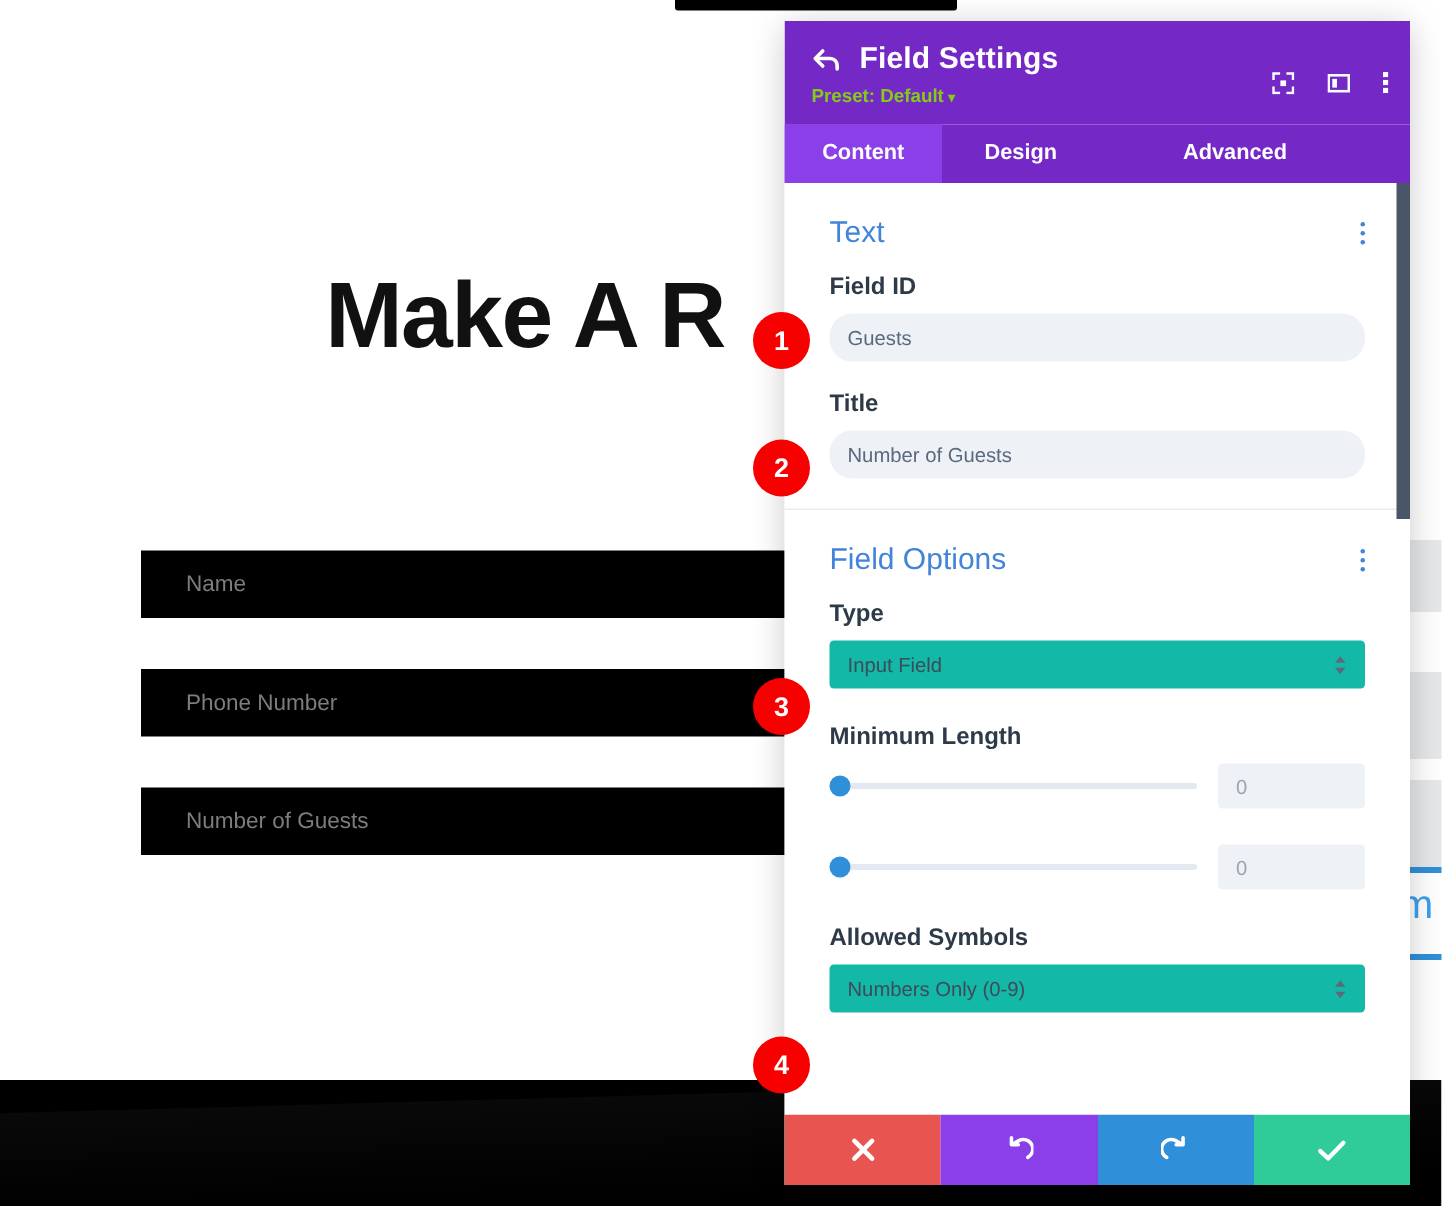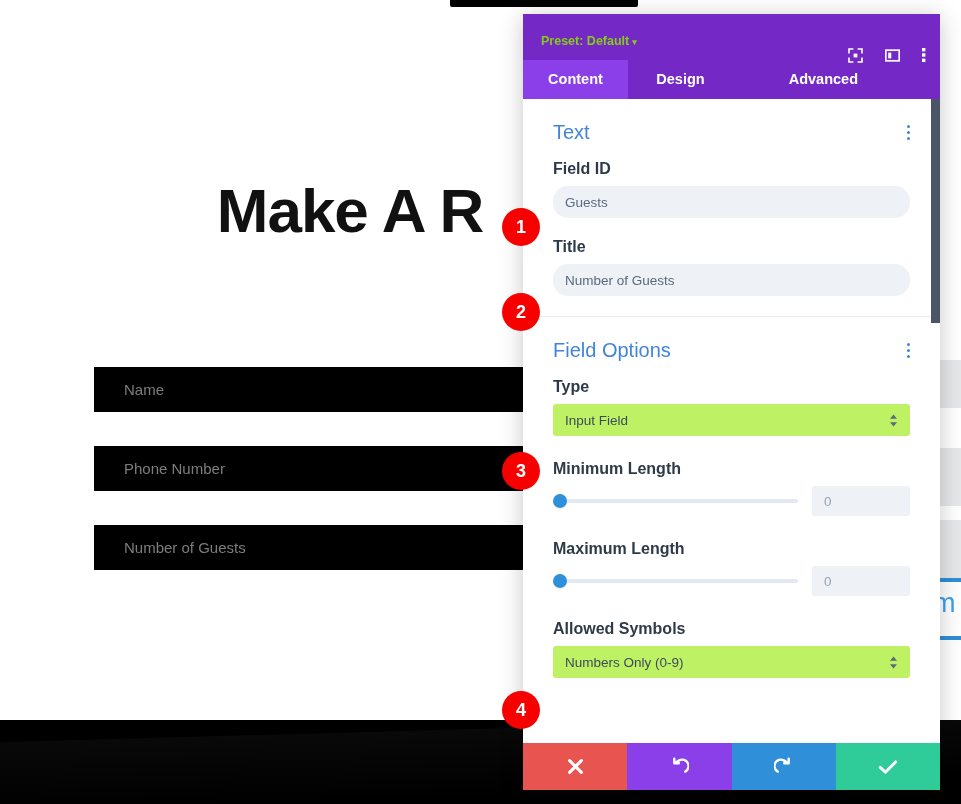--- a/index.html
+++ b/index.html
@@ -108,21 +108,21 @@
 
   .field-label {
     font-size: 16px; font-weight: 700; color: #2e3a48; margin-bottom: 8px;
   }
   .text-input {
     height: 32px; background: #eef1f6; border-radius: 15px;
     display: flex; align-items: center; padding: 0 12px;
     font-size: 13.5px; color: #5a6a7d; margin-bottom: 20px;
   }
   .select-input {
-    height: 32px; background: #bef264; border-radius: 3px;
+    height: 32px; background: #14b8a6; border-radius: 3px;
     display: flex; align-items: center; justify-content: space-between;
     padding: 0 12px; font-size: 13.5px; color: #3d4b5c; margin-bottom: 24px;
     cursor: pointer;
   }
   .stepper { display: flex; flex-direction: column; gap: 2px; align-items: center; }
 
   .divider { height: 1px; background: #e8ebef; margin: 6px 0 0; }
 
   .slider-row {
     display: flex; align-items: center; gap: 14px; margin-bottom: 24px;
@@ -190,20 +190,29 @@
         <i></i>
         <i></i>
     </div>
 
     <div class="bottom-black"></div>
   </div>
 
   <div class="modal">
 
     <div class="modal-header">
+      <div class="mh-row">
+        <span class="back-arrow">
+          <svg width="20" height="20" viewBox="0 0 20 20" fill="none">
+            <path d="M7.5 4 L2.5 9 L7.5 14" stroke="#fff" stroke-width="2.4" stroke-linecap="round" stroke-linejoin="round"></path>
+            <path d="M2.8 9 H12.5 a4.6 4.6 0 0 1 4.6 4.6 V16" stroke="#fff" stroke-width="2.4" stroke-linecap="round" fill="none"></path>
+          </svg>
+        </span>
+        <span class="mh-title">Field Settings</span>
+      </div>
       <div class="mh-icons">
         <span class="ic">
           <svg width="15" height="15" viewBox="0 0 15 15">
             <path d="M1 4.6V1h3.6M10.4 1H14v3.6M14 10.4V14h-3.6M4.6 14H1v-3.6" stroke="#fff" stroke-width="1.6" fill="none" stroke-linecap="square"></path>
             <rect x="5.6" y="5.6" width="3.8" height="3.8" fill="#fff"></rect>
           </svg>
         </span>
         <span class="ic">
           <svg width="15" height="15" viewBox="0 0 15 15">
             <rect x="0.8" y="2.2" width="13.4" height="10.6" stroke="#fff" stroke-width="1.7" fill="none"></rect>
@@ -274,21 +283,20 @@
 
         <div class="field-label">Minimum Length</div>
         <div class="slider-row">
           <span class="slider">
             <span class="track"></span>
               <span class="knob"></span>
           </span>
           <span class="num-input">0</span>
         </div>
 
-        <div class="field-label">Maximum Length</div>
         <div class="slider-row">
           <span class="slider">
             <span class="track"></span>
               <span class="knob"></span>
           </span>
           <span class="num-input">0</span>
         </div>
 
         <div class="field-label">Allowed Symbols</div>
         <div class="select-input">

